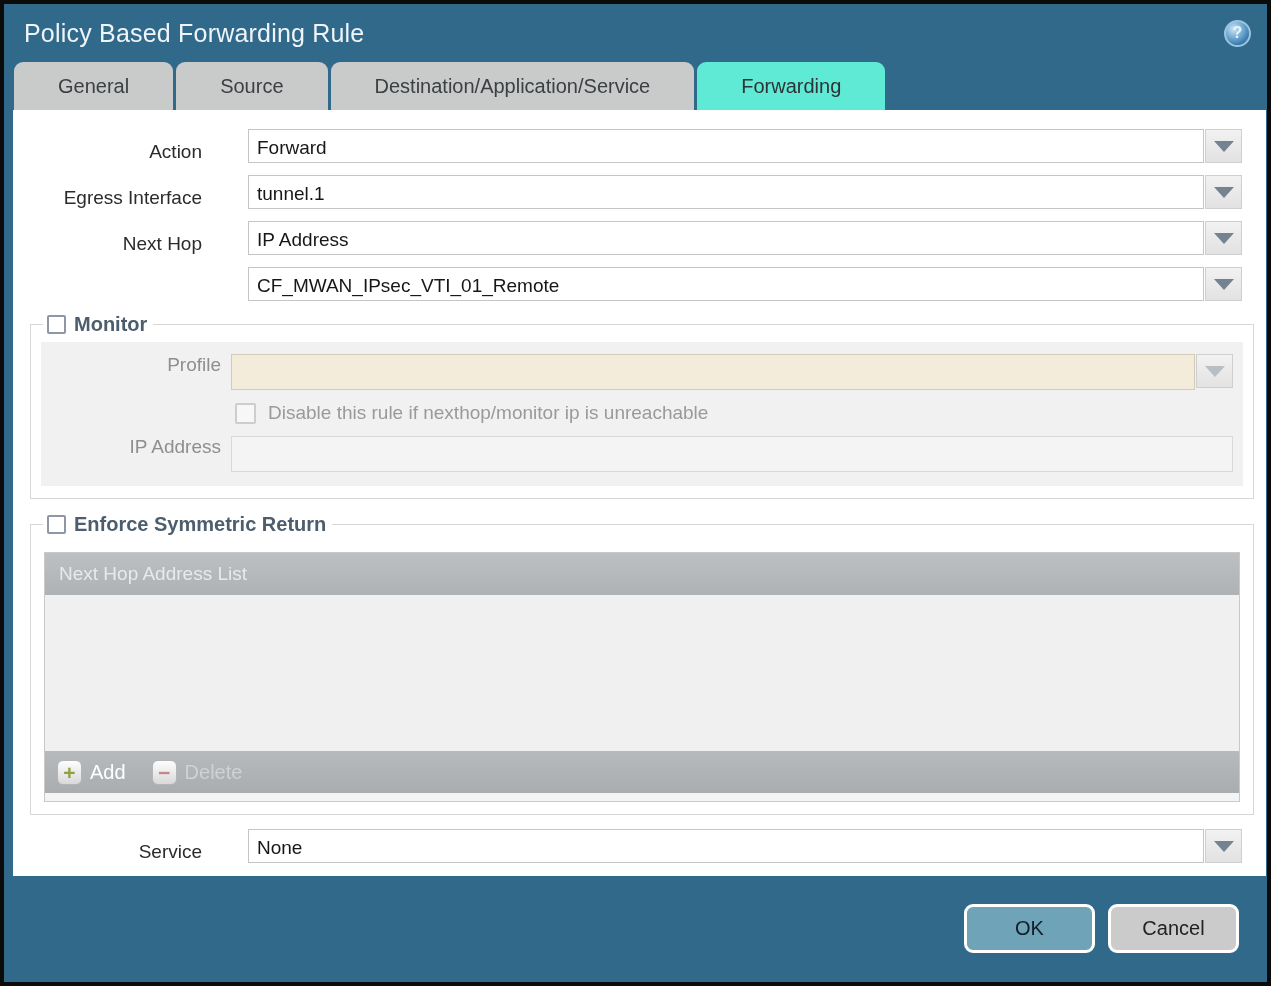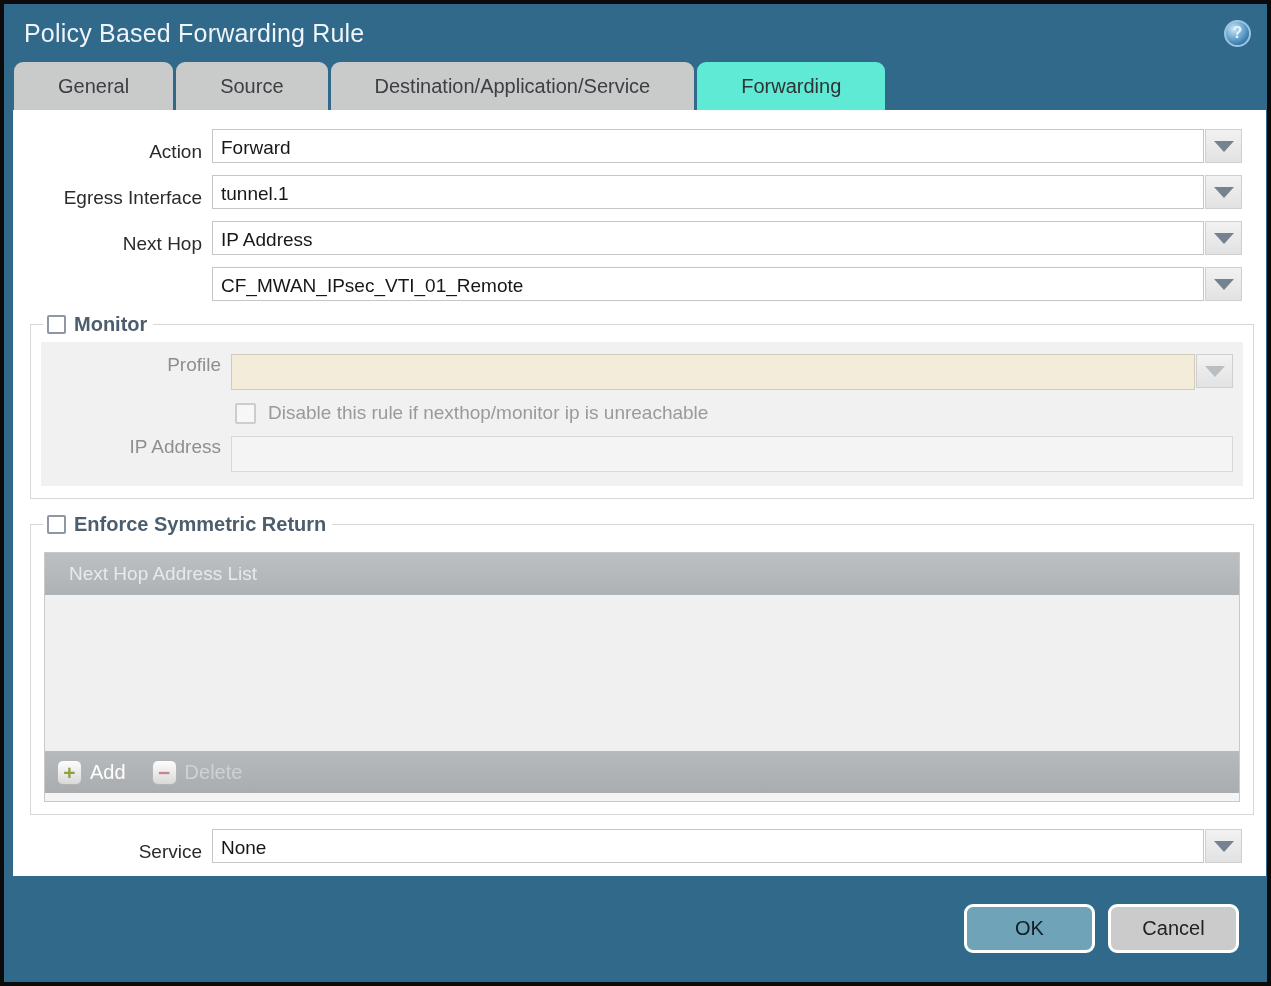--- a/index.html
+++ b/index.html
@@ -88,21 +88,21 @@
   .combo{ display:flex; width:100%; }
   .combo .cbx-text{
     flex:1;
     height:34px;
     border:1px solid #c5c5c5;
     background:#fff;
     font-size:19px;
     color:#171717;
     padding:3px 8px 0 8px;
     display:flex; align-items:center;
-    overflow:hidden; white-space:nowrap;
+    overflow:hidden; white-space:nowrap;margin-left:36px;
   }
   .trigger{
     width:37px; height:34px;
     margin-left:1px;
     background:linear-gradient(#f2f2f2,#e2e2e2);
     border:1px solid #cfcfcf;
     display:flex; align-items:center; justify-content:center;
     cursor:pointer;
   }
   .arrow{
@@ -188,21 +188,21 @@
   .grid{
     margin:10px 3px 0 3px;
     border:1px solid #c9c9c9;
   }
   .grid-header{
     height:42px;
     background:linear-gradient(#bcc0c2,#aeb2b5);
     color:#e7eaec;
     font-size:19px;
     display:flex; align-items:center;
-    padding-left:24px;
+    padding-left:14px;
   }
   .grid-body{
     height:156px;
     background:#f0f0f0;
   }
   .grid-footer{
     height:42px;
     background:linear-gradient(#b6babc,#a9adb0);
     display:flex; align-items:center;
     padding-left:12px;

